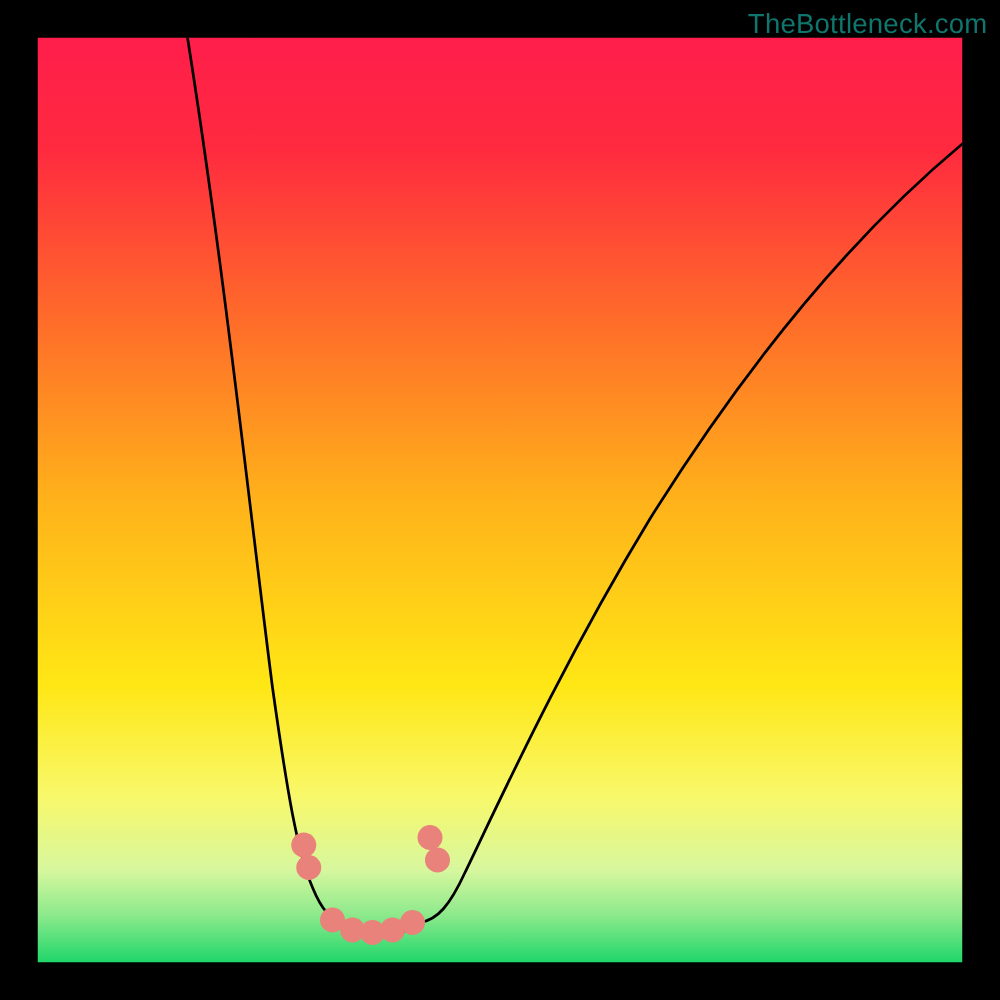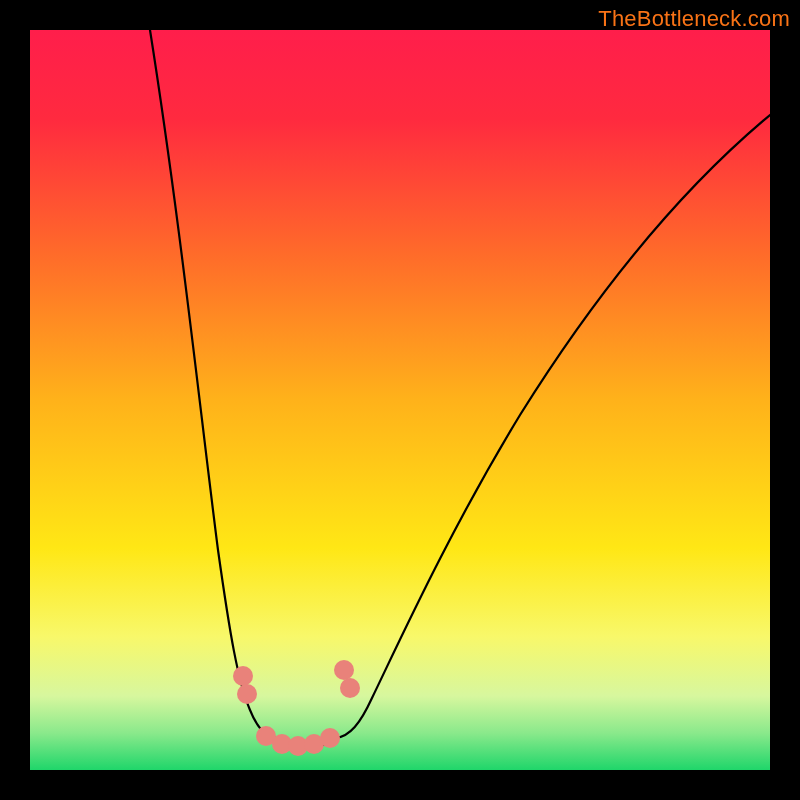--- a/index.html
+++ b/index.html
@@ -12,21 +12,21 @@
   }
   .stage {
     position: relative;
     width: 800px;
     height: 800px;
   }
   .watermark {
     position: absolute;
     top: 6px;
     right: 10px;
-    color: #f97316;
+    color: #0f766e;
     font-size: 22px;
     font-weight: 500;
     letter-spacing: 0.2px;
     z-index: 5;
   }
   .plot-outer {
     position: absolute;
     left: 30px;
     top: 30px;
     width: 740px;

